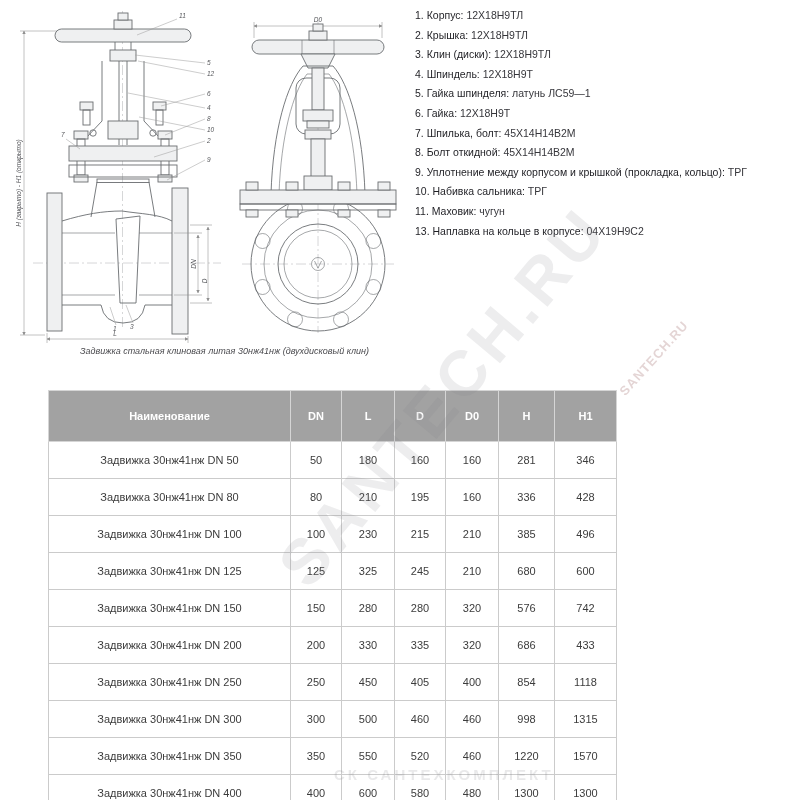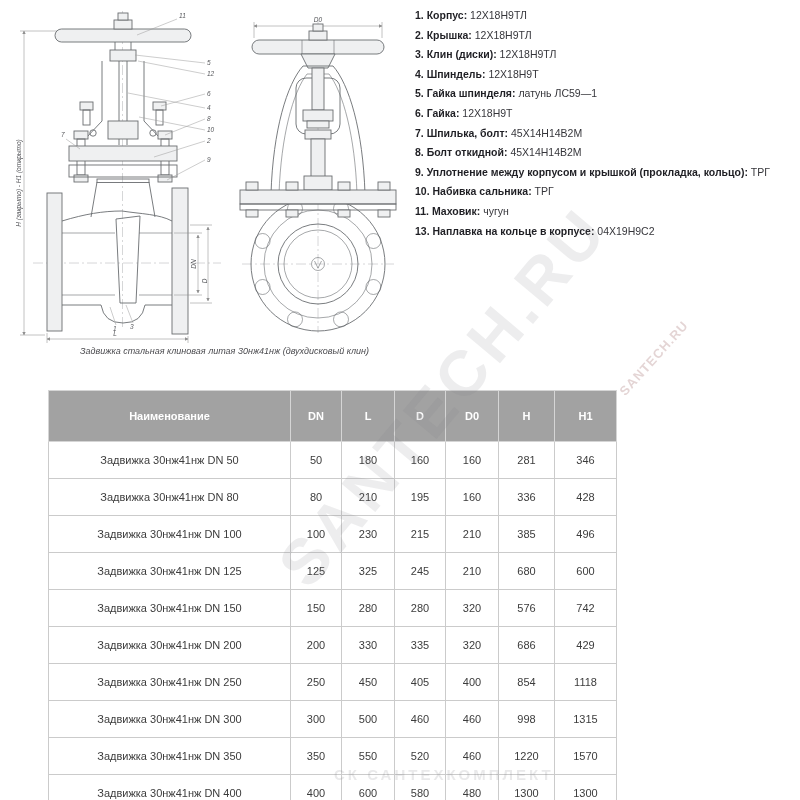--- a/index.html
+++ b/index.html
@@ -19,21 +19,21 @@
   .fillm  { fill:#eff0f1; }
   .dim    { stroke:#8f8f8f; stroke-width:0.55; fill:none; }
   .dimtxt { font-size:6.5px; font-style:italic; fill:#55565a; }
   .callout{ font-size:6.5px; font-style:italic; fill:#55565a; }
   .cl     { stroke:#9a9a9a; stroke-width:0.5; }
   .cline  { stroke:#b4b6b8; stroke-width:0.55; stroke-dasharray:10 3 2 3; fill:none; }
 
   
   .parts { position:absolute; left:415px; top:6px; width:382px; margin:0; padding:0; list-style:none; }
   .parts li { font-size:10.5px; line-height:19.6px; color:#303034; white-space:nowrap; }
-  .parts .lbl { font-weight:bold; color:#1f1f24; }
+  .parts .lbl { font-weight:normal; color:#1f1f24; }
   .parts .val { color:#36363b; }
 
   
   .caption { position:absolute; left:60px; top:346px; font-size:9px; font-style:italic; color:#4b4b4f;margin-left:20px; }
 
   
   table.dims { position:absolute; left:48px; top:390px; width:568px;
                border-collapse:collapse; table-layout:fixed; border:1px solid #b3b3b3; }
   table.dims th { background:#a2a2a2; color:#ffffff; font-size:11px; font-weight:bold;
                   height:48px; border:1px solid #d5d5d5; text-align:center; }
@@ -347,21 +347,21 @@
           <td>742</td>
         </tr>
 
         <tr>
           <td>Задвижка 30нж41нж DN 200</td>
           <td>200</td>
           <td>330</td>
           <td>335</td>
           <td>320</td>
           <td>686</td>
-          <td>429</td>
+          <td>433</td>
         </tr>
 
         <tr>
           <td>Задвижка 30нж41нж DN 250</td>
           <td>250</td>
           <td>450</td>
           <td>405</td>
           <td>400</td>
           <td>854</td>
           <td>1118</td>

